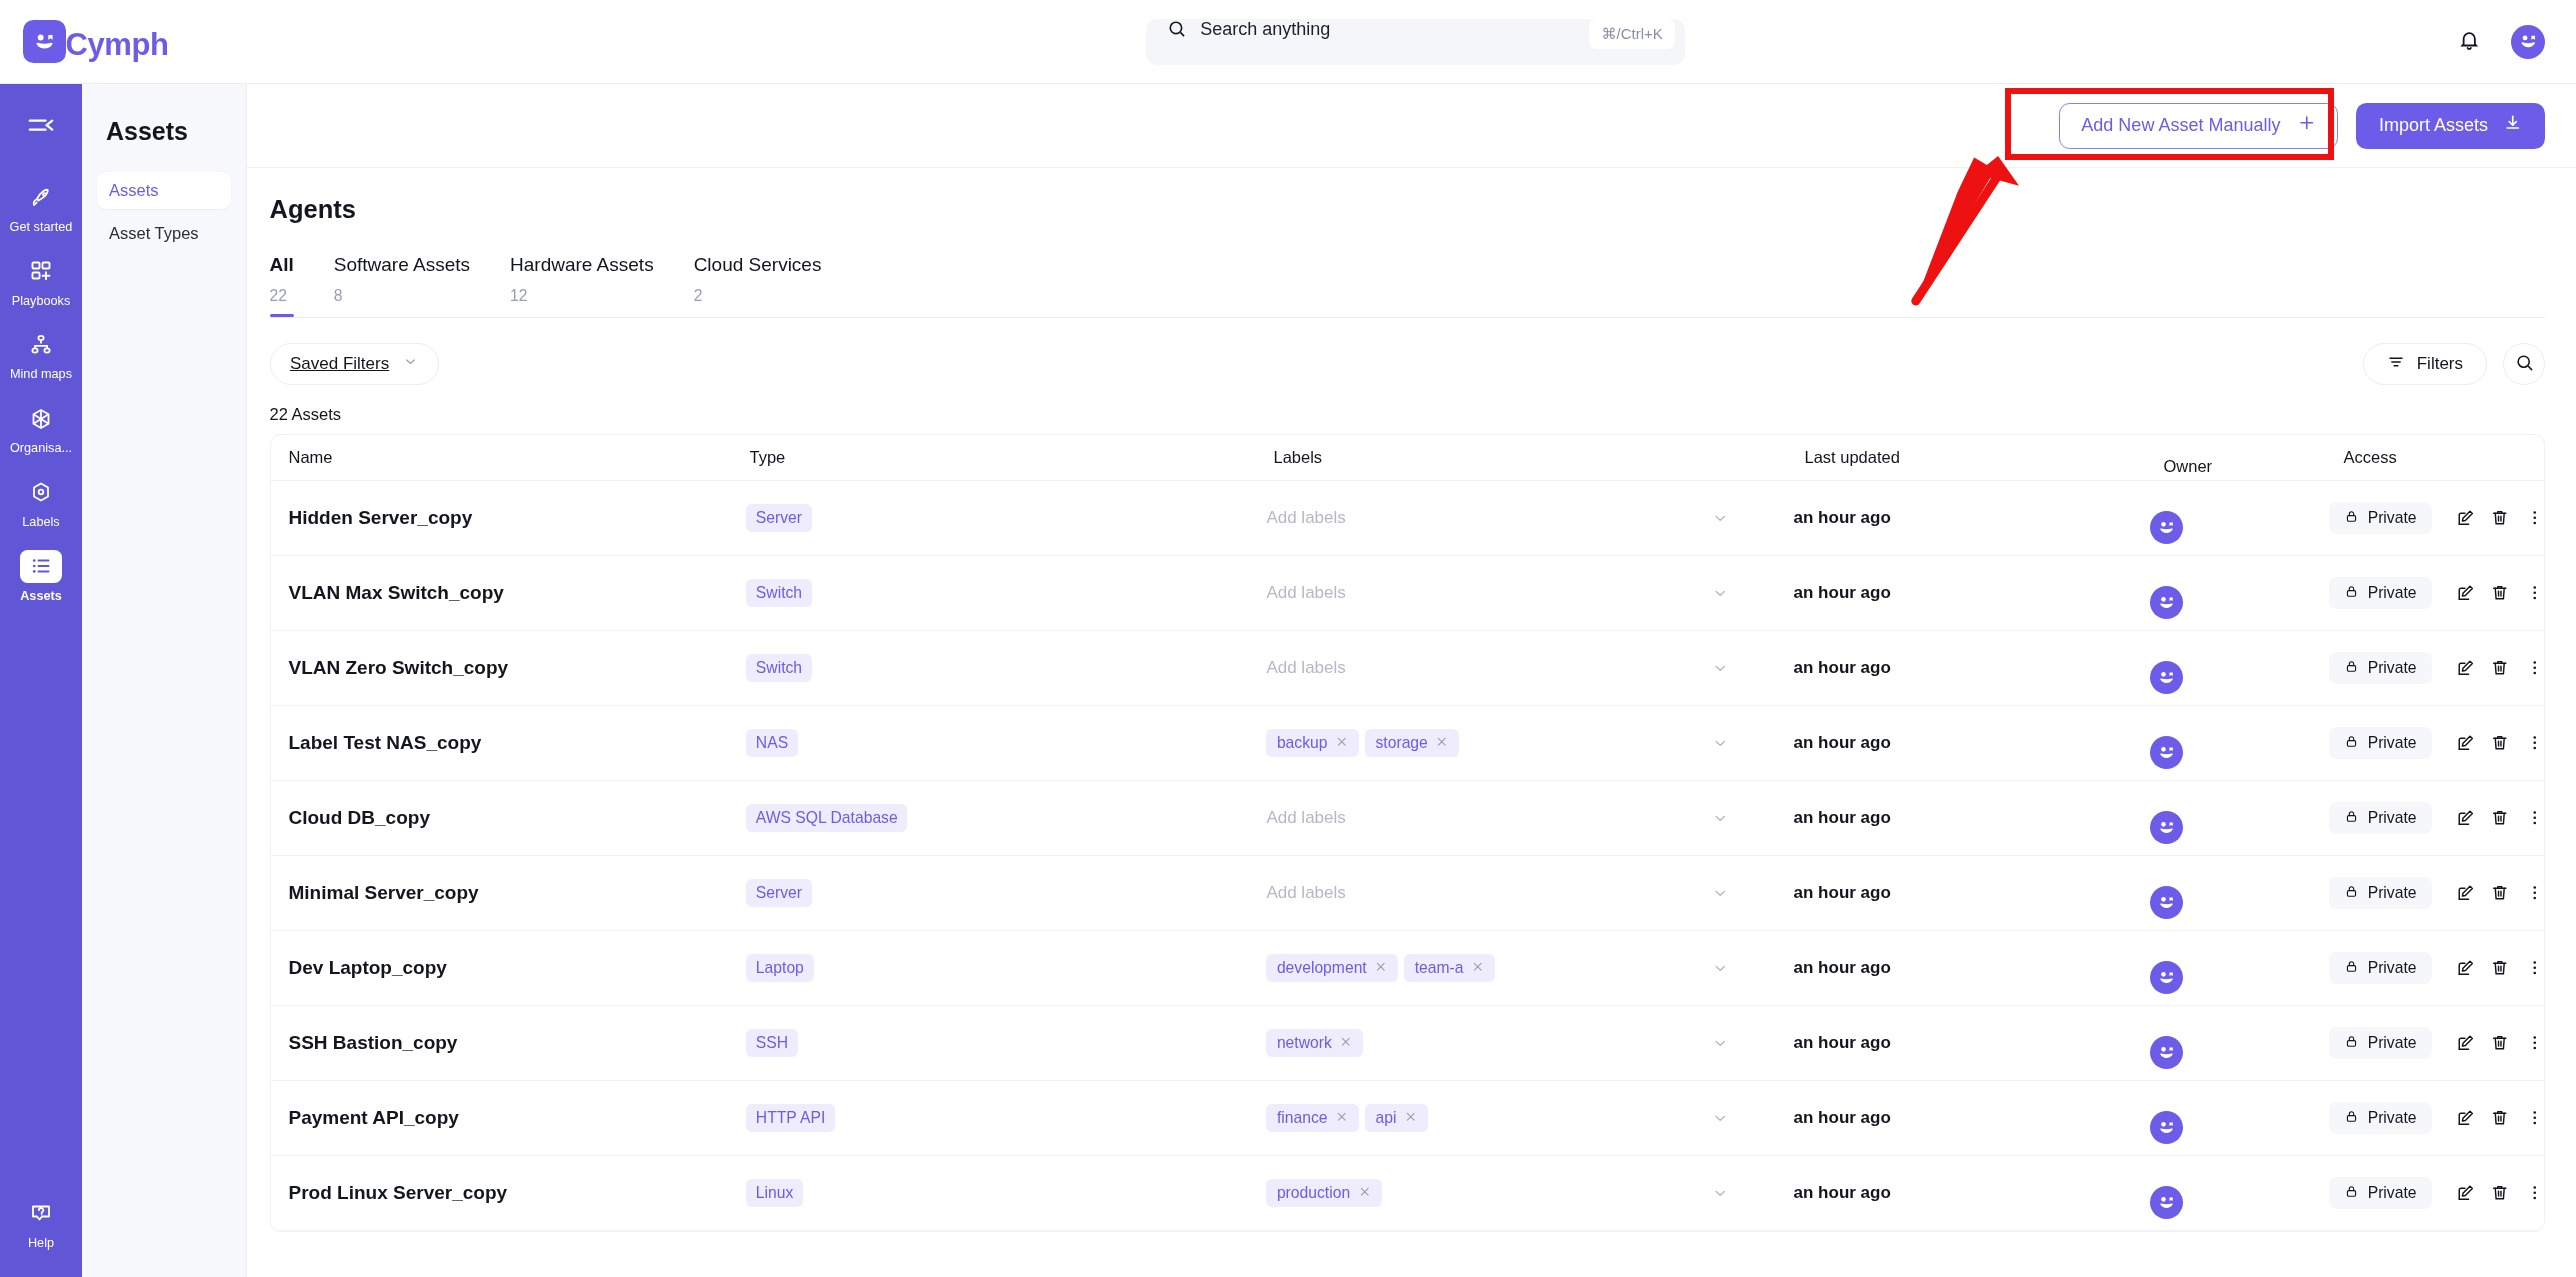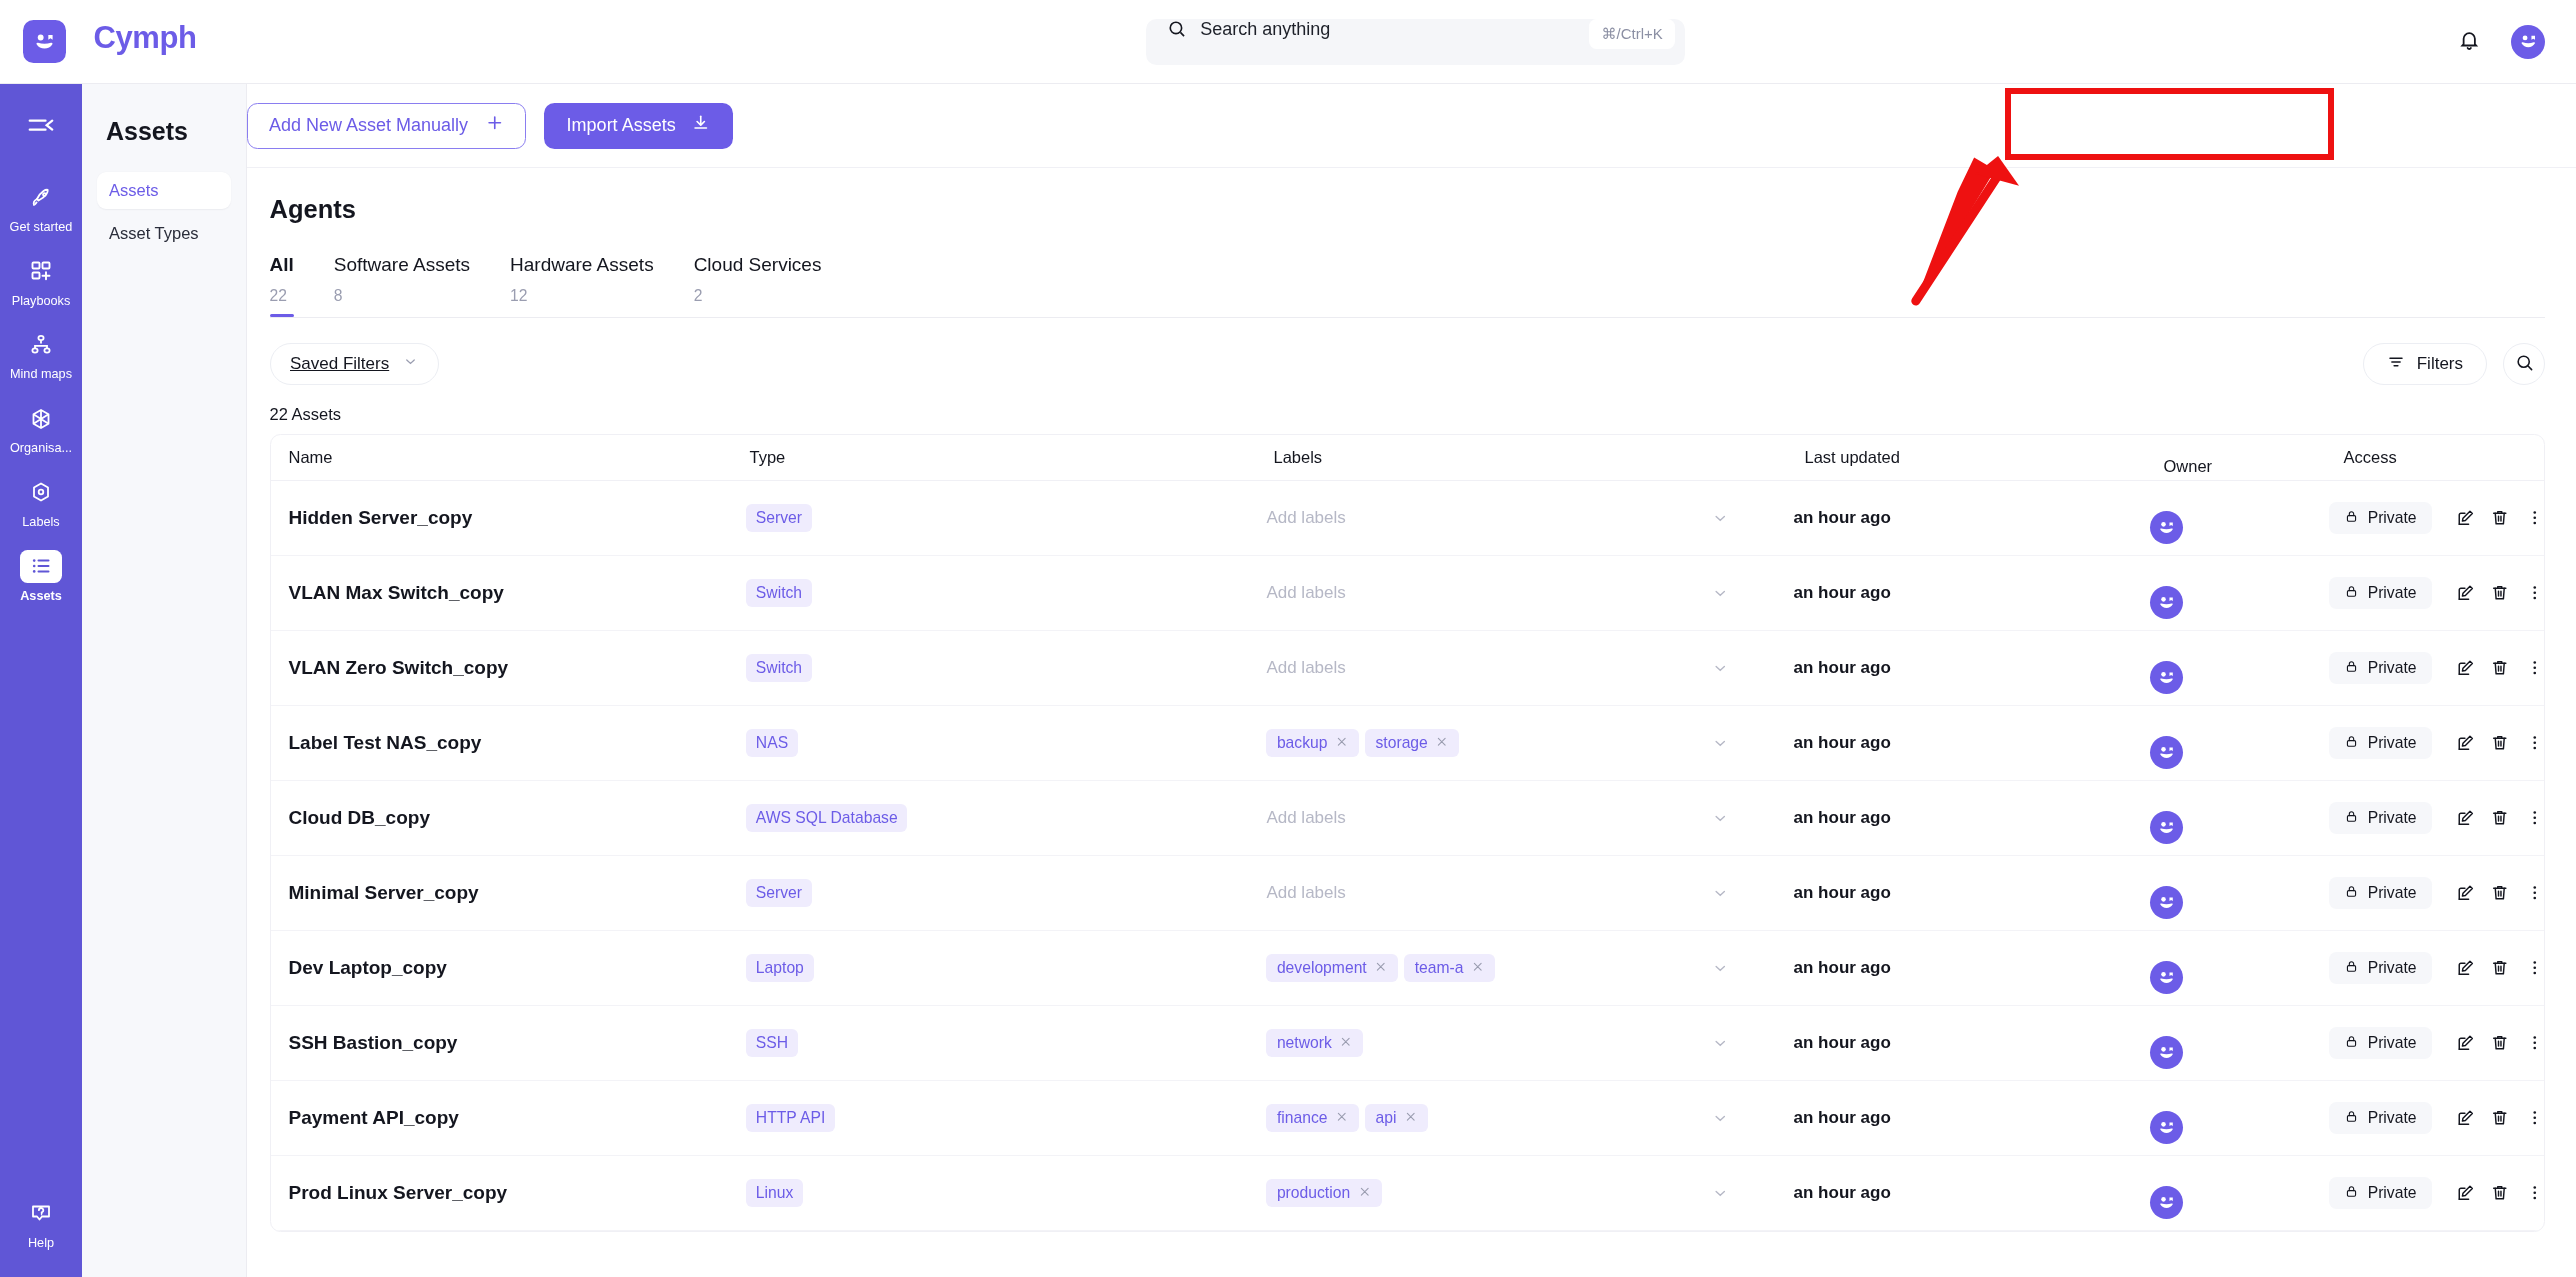--- a/index.html
+++ b/index.html
@@ -12,21 +12,21 @@
   #app { position: relative; width: 2576px; height: 1278px; display: flex; flex-direction: column; }
 
   
   .topbar {
     height: 84px; min-height: 84px;
     background: #ffffff;
     display: flex; align-items: center;
     border-bottom: 0.7px solid #ececf1;
     position: relative; z-index: 5;
   }
-  .brand { display: flex; align-items: flex-start; gap: 28px; padding-left: 22.5px; width: 374px; }
+  .brand { display: flex; align-items: flex-end; gap: 0; padding-left: 22.5px; width: 374px; }
   .brand-mark {
     width: 43px; height: 43px; border-radius: 10.5px; background: #6c5ce7;
     display: flex; align-items: center; justify-content: center;
   }
   .brand-name { font-size: 31px; font-weight: 600; color: #6c5ce7; letter-spacing: -0.4px; }
 
   .search-wrap { flex: 1; display: flex; justify-content: center; }
   .search-box {
     width: 539px; height: 46px; background: #f5f6f9; border-radius: 10.5px;
     display: flex; align-items: flex-start; padding: 0 10.5px 0 21px; gap: 13.5px;
@@ -75,21 +75,21 @@
   .subnav-item {
     height: 37px; display: flex; align-items: center; padding: 0 12px;
     border-radius: 9px; font-size: 16.5px; color: #2a2d3a; cursor: pointer; margin-bottom: 6px;
   }
   .subnav-item.active { background: #ffffff; color: #6c5ce7; box-shadow: 0 0.7px 1.5px rgba(16,18,34,.05); }
 
   
   .main { flex: 1; min-width: 0; display: flex; flex-direction: column; background: #ffffff; }
   .main-actions {
     height: 84px; min-height: 84px; display: flex; align-items: center;
-    gap: 18px; padding-right: 31px;
+    justify-content: flex-end; gap: 18px; padding-right: 31px;
     border-bottom: 0.7px solid #f0f0f5;
   }
   .btn-outline {
     height: 46px; border: 1.5px solid #8a7df0; border-radius: 10.5px; background: #fff;
     color: #6c5ce7; font-size: 18px; padding: 0 21px; display: flex; align-items: center;
     gap: 16.5px; cursor: pointer; font-family: inherit;
   }
   .btn-primary {
     height: 46px; border: none; border-radius: 10.5px; background: #6c5ce7; color: #fff;
     font-size: 18px; padding: 0 22.5px; display: flex; align-items: center; gap: 15px;

